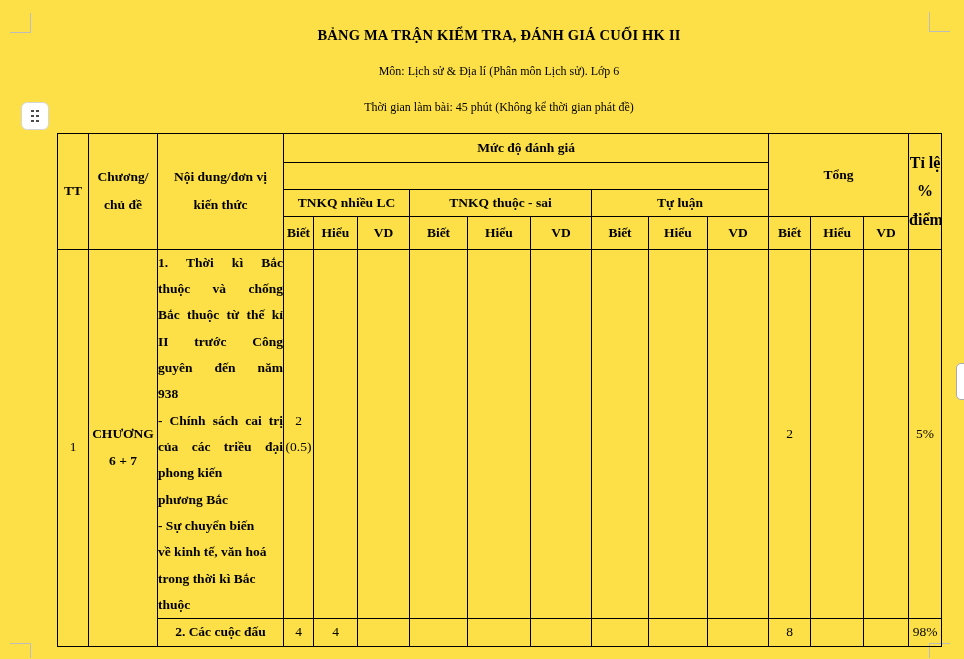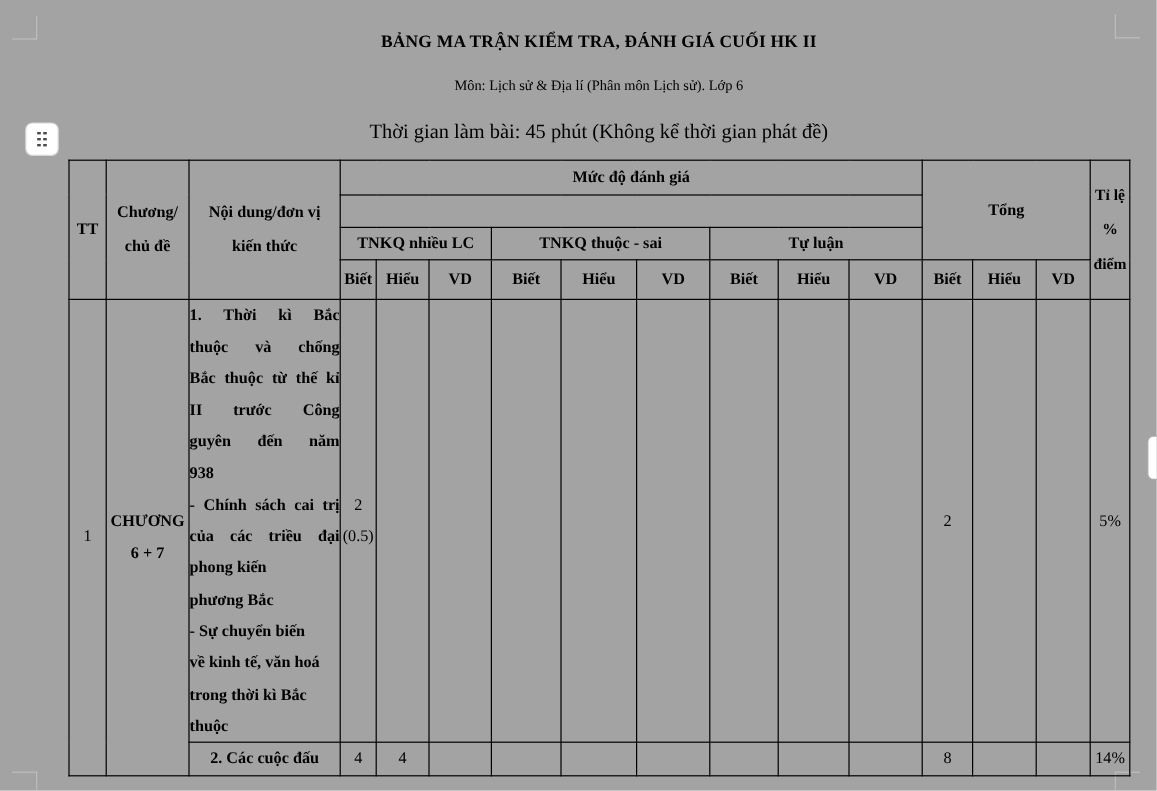--- a/index.html
+++ b/index.html
@@ -1,24 +1,24 @@
 <!DOCTYPE html>
 <html><head>
 <meta charset="utf-8">
 <style>
   * { margin:0; padding:0; box-sizing:border-box; }
   html,body { background:#ffffff; }
   .page {
-    position:relative; width:964px; height:659px; background:#a3a3a3;
+    position:relative; width:964px; height:659px; background:#fde047;
     font-family:"Liberation Serif","DejaVu Serif",serif; color:#000; overflow:hidden;
   }
   .doc-title { position:absolute; left:57px; top:27px; width:884px; text-align:center;
     font-size:14.5px; font-weight:bold; letter-spacing:.2px; }
   .doc-sub   { position:absolute; left:57px; top:64px; width:884px; text-align:center; font-size:12px; }
-  .doc-time  { position:absolute; left:57px; top:100px; width:884px; text-align:center; font-size:17px; }
+  .doc-time  { position:absolute; left:57px; top:100px; width:884px; text-align:center; font-size:12px; }
 
   
   .cm { position:absolute; width:21px; }
   .cm-tl { left:10px;  top:13px;  height:20px; border-right:1.5px solid #bdbdbd; border-bottom:1.5px solid #bdbdbd; }
   .cm-tr { left:929px; top:12px;  height:20px; border-left:1.5px solid #bdbdbd;  border-bottom:1.5px solid #bdbdbd; }
   .cm-bl { left:10px;  top:643px; height:15px; border-right:1.5px solid #bdbdbd; border-top:1.5px solid #bdbdbd; }
   .cm-br { left:929px; top:643px; height:15px; border-left:1.5px solid #bdbdbd;  border-top:1.5px solid #bdbdbd; }
 
   
   .handle-btn { position:absolute; left:21px; top:102px; width:28px; height:28px;
@@ -32,21 +32,21 @@
     background:#fff; border:1.2px solid #a9a9a9; border-radius:5px; }
 
   
   table.matrix { position:absolute; left:57px; top:133px; width:884px;
     border-collapse:collapse; table-layout:fixed; }
   table.matrix td { border:1.5px solid #000; padding:0; text-align:center;
     vertical-align:middle; font-size:13.5px; overflow:hidden; }
   .b { font-weight:bold; }
   .lvl { font-size:13px; font-weight:bold; }
   .two-line div { line-height:28px; }
-  .ratio-hdr div { line-height:28.5px; font-weight:bold; font-size:13px; }
+  .ratio-hdr div { line-height:28.5px; font-weight:bold; font-size:16px; }
   .tt-body { vertical-align:top; line-height:26.3px; }
   .chapter-body { vertical-align:top; font-weight:bold; line-height:26.3px; font-size:13.5px; }
   .content-body { vertical-align:top; text-align:left; font-weight:bold; font-size:13px;
     line-height:26.35px; padding:1px 2px 0 2px; }
   .content-body .ln { text-align:left; white-space:nowrap; }
   .content-body .jln { text-align:justify; text-align-last:justify; white-space:normal; }
   .score { font-size:13.5px; line-height:26.3px; }
   .ratio-body { vertical-align:top; padding-top:230px; font-size:13.5px; }
   .row2-content { text-align:left; font-weight:bold; font-size:13px; padding-left:3px;font-family:Liberation Serif, serif; }
 </style>
@@ -189,18 +189,18 @@
       <td></td>
       <td></td>
       <td></td>
       <td></td>
       <td></td>
       <td></td>
       <td></td>
       <td class="score">8</td>
       <td></td>
       <td></td>
-      <td class="score">14%</td>
+      <td class="score">98%</td>
     </tr>
   </tbody>
     </table>
 
 </div>
 
 </body></html>

